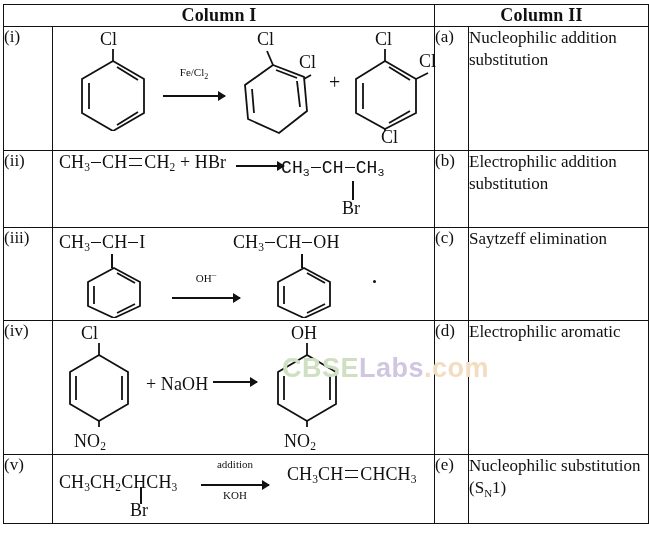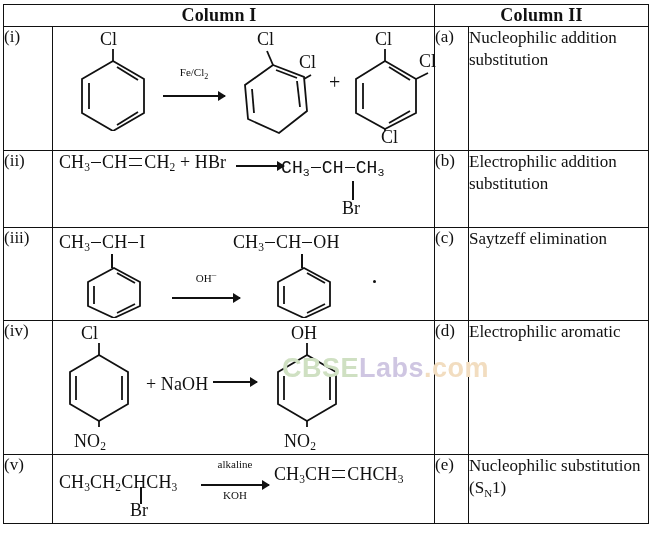--- a/index.html
+++ b/index.html
@@ -295,26 +295,26 @@
       <td class="rowlabel">(v)</td>
       <td class="cellbody">
         <div class="canvas" style="height:68px;">
           <div class="abs formula" style="left:6px;top:17px;">
             CH<sub>3</sub>CH<sub>2</sub>CHCH<sub>3</sub>
           </div>
           <div class="abs" style="left:87px;top:32px;width:1.6px;height:17px;background:#111;"></div>
           <div class="abs formula" style="left:77px;top:45px;">Br</div>
 
           <div class="abs arrow" style="left:148px;top:4px;width:68px;">
-            <div class="reagent">alkaline</div>
+            <div class="reagent">addition</div>
             <div class="shaft"></div>
             <div class="below">KOH</div>
           </div>
 
-          <div class="abs formula" style="left:221px;top:9px;">
+          <div class="abs formula" style="left:234px;top:9px;">
             CH<sub>3</sub>CH<span class="dbond"></span>CHCH<sub>3</sub>
           </div>
         </div>
       </td>
       <td class="optlabel">(e)</td>
       <td class="opttext">Nucleophilic substitution (S<sub>N</sub>1)</td>
     </tr>
 
   </tbody>
     </table>

